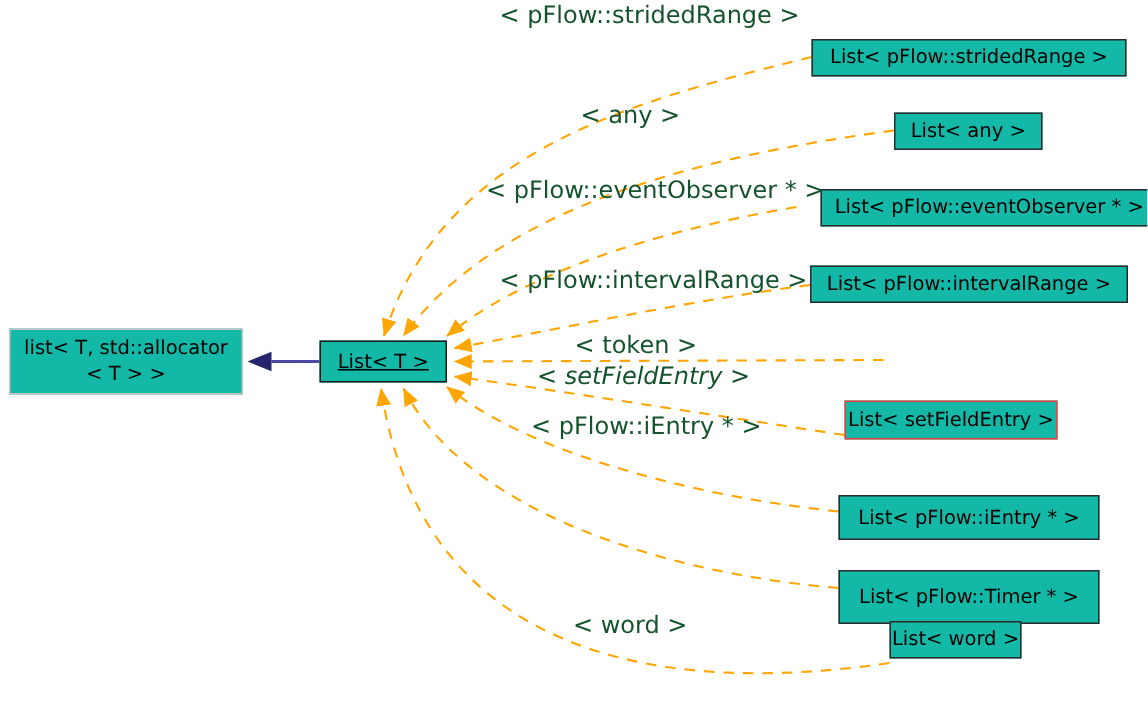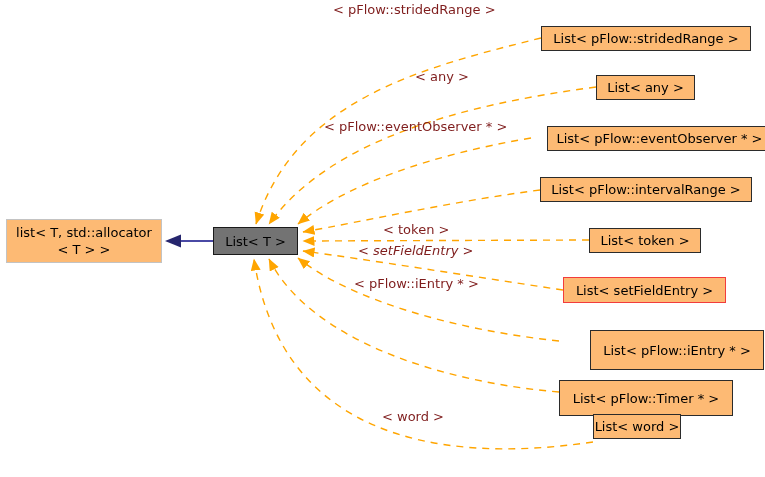--- a/index.html
+++ b/index.html
@@ -7,45 +7,46 @@
     position:relative;
     width:765px;height:477px;
     background:#ffffff;
     font-family:"DejaVu Sans","Liberation Sans",sans-serif;
     overflow:hidden;
   }
   #edges{position:absolute;left:0;top:0;width:765px;height:477px;}
   .node{
     position:absolute;
     display:flex;align-items:center;justify-content:center;
-    background:#fdba74;
+    background:#14b8a6;
     border:1.4px solid #2b2b2b;
     font-size:13px;color:#000;
     white-space:nowrap;
     box-sizing:border-box;
     cursor:pointer;
   }
   .node.base{
     border:1px solid #c3c3c3;
     flex-direction:column;
     line-height:17px;
     text-align:center;
     cursor:default;
   }
   .node.current{
-    background:#737373;
+    background:#14b8a6;
     border:1.6px solid #1a1a1a;
     cursor:default;
+    text-decoration:underline;
   }
   .node.highlight{
     border:1.6px solid #f23c3c;
   }
   .edge-label{
     position:absolute;
-    font-size:13px;color:#7f1d1d;
+    font-size:16px;color:#14532d;
     white-space:nowrap;
     line-height:16px;
   }
 </style>
 </head>
 <body>
 
 <div id="canvas">
 
   <svg id="edges" viewBox="0 0 765 477" xmlns="http://www.w3.org/2000/svg">
@@ -85,37 +86,35 @@
   </div>
   <div class="node" style="left:596px;top:75px;width:99px;height:25px;">
     <span>List&lt; any &gt;</span>
   </div>
   <div class="node" style="left:531px;top:126px;width:225px;height:25px;margin-left:16px;">
     <span>List&lt; pFlow::eventObserver * &gt;</span>
   </div>
   <div class="node" style="left:540px;top:177px;width:212px;height:25px;">
     <span>List&lt; pFlow::intervalRange &gt;</span>
   </div>
-  <div class="node" style="left:589px;top:228px;width:112px;height:25px;">
-    <span>List&lt; token &gt;</span>
-  </div>
-  <div class="node highlight" style="left:563px;top:277px;width:163px;height:26px;justify-content:center;">
+  <div class="node highlight" style="left:563px;top:267px;width:142px;height:26px;justify-content:center;">
     <span>List&lt; setFieldEntry &gt;</span>
   </div>
-  <div class="node" style="left:559px;top:330px;width:174px;height:40px;margin-left:31px;">
+  <div class="node" style="left:559px;top:330px;width:174px;height:30px;">
     <span>List&lt; pFlow::iEntry * &gt;</span>
   </div>
   <div class="node" style="left:559px;top:380px;width:174px;height:36px;">
     <span>List&lt; pFlow::Timer * &gt;</span>
   </div>
   <div class="node" style="left:593px;top:414px;width:88px;height:25px;">
     <span>List&lt; word &gt;</span>
   </div>
 
   <div class="edge-label" style="left:333px;top:2px;">&lt; pFlow::stridedRange &gt;</div>
-  <div class="edge-label" style="left:387px;top:69px;margin-left:28px;">&lt; any &gt;</div>
+  <div class="edge-label" style="left:387px;top:69px;">&lt; any &gt;</div>
   <div class="edge-label" style="left:324px;top:119px;">&lt; pFlow::eventObserver * &gt;</div>
+  <div class="edge-label" style="left:333px;top:179px;">&lt; pFlow::intervalRange &gt;</div>
   <div class="edge-label" style="left:383px;top:222px;">&lt; token &gt;</div>
   <div class="edge-label" style="left:358px;top:243px;font-style:italic;">&lt; setFieldEntry &gt;</div>
   <div class="edge-label" style="left:354px;top:276px;">&lt; pFlow::iEntry * &gt;</div>
   <div class="edge-label" style="left:382px;top:409px;">&lt; word &gt;</div>
 
 </div>
 
 </body></html>

